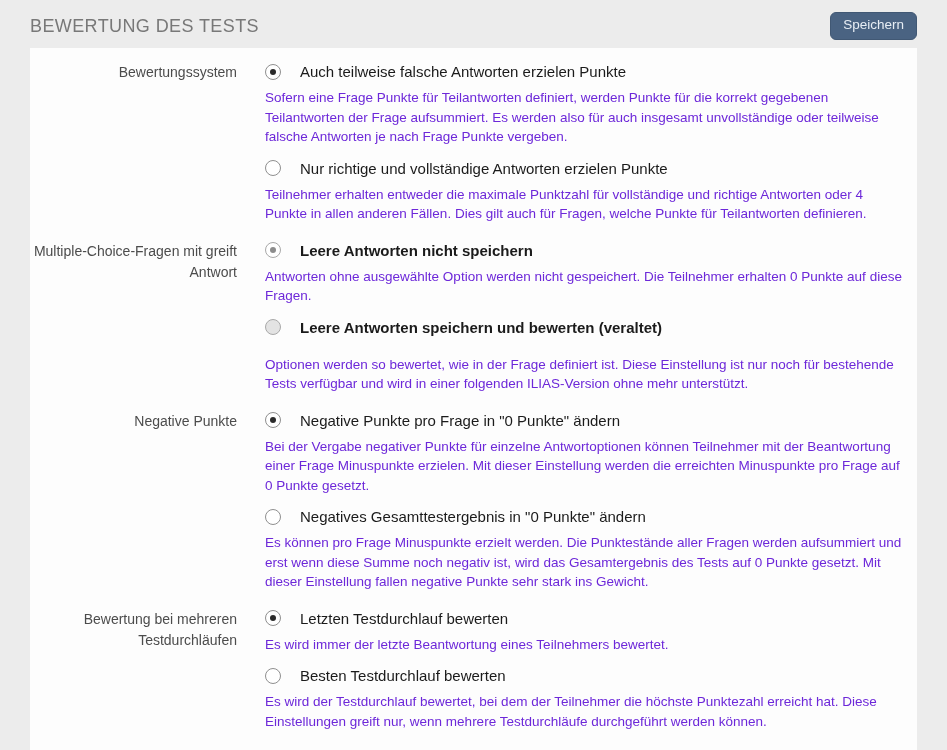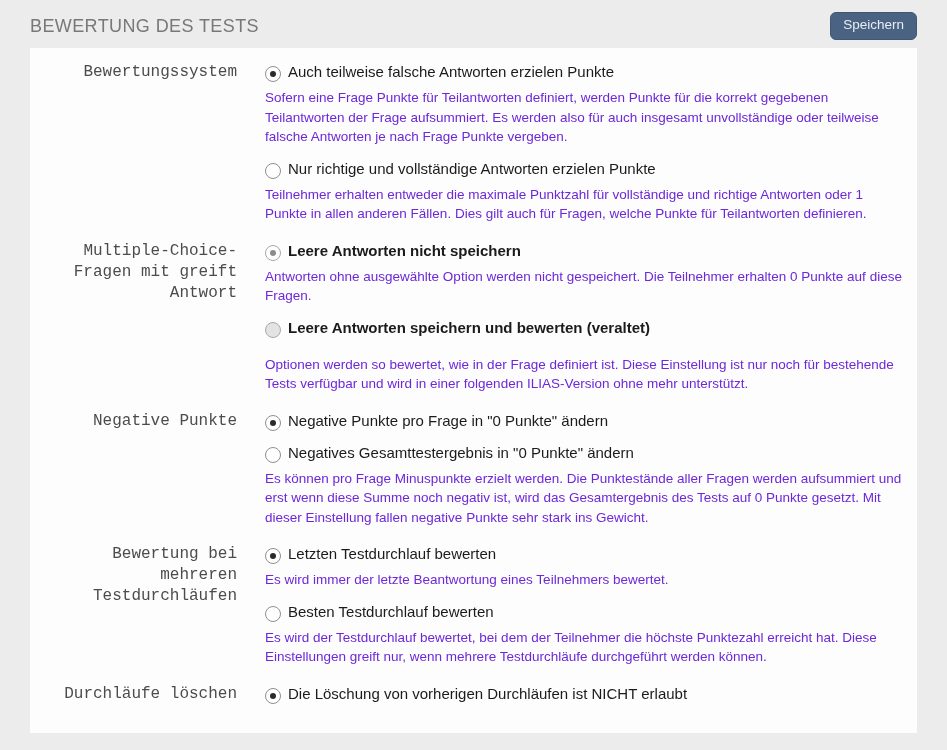--- a/index.html
+++ b/index.html
@@ -44,39 +44,39 @@
     min-height: 685px;
   }
 
   
   .form-row { display: flex; margin-bottom: 16px; }
   .form-row:last-child { margin-bottom: 0; }
   .form-label {
     width: 207px;
     flex: 0 0 207px;
     text-align: right;
-    font-size: 16px;
+    font-size: 14px;
     color: #4c4c4c;
     line-height: 21px;
     padding-top: 1px;
-    font-family: Liberation Mono, monospace;
   }
   .form-content {
     margin-left: 28px;
     width: 642px;
     flex: 0 0 642px;
   }
 
   
   .option { margin-bottom: 11px; }
   .option:last-child { margin-bottom: 0; }
   .option-line {
     display: flex;
-    align-items: flex-end;
+    align-items: center;
     cursor: pointer;
+    gap: 12px;
   }
   .option-line.disabled { cursor: default; font-weight: bold; }
   .radio {
     width: 16px;
     height: 16px;
     flex: 0 0 16px;
     border: 1px solid #8f8f8f;
     border-radius: 50%;
     background: #ffffff;
     position: relative;
@@ -127,21 +127,21 @@
             <span class="radio checked"></span>
             <span class="option-label">Auch teilweise falsche Antworten erzielen Punkte</span>
           </div>
           <p class="desc">Sofern eine Frage Punkte für Teilantworten definiert, werden Punkte für die korrekt gegebenen Teilantworten der Frage aufsummiert. Es werden also für auch insgesamt unvollständige oder teilweise falsche Antworten je nach Frage Punkte vergeben.</p>
         </div>
         <div class="option">
           <div class="option-line">
             <span class="radio"></span>
             <span class="option-label">Nur richtige und vollständige Antworten erzielen Punkte</span>
           </div>
-          <p class="desc">Teilnehmer erhalten entweder die maximale Punktzahl für vollständige und richtige Antworten oder 1 Punkte in allen anderen Fällen. Dies gilt auch für Fragen, welche Punkte für Teilantworten definieren.</p>
+          <p class="desc">Teilnehmer erhalten entweder die maximale Punktzahl für vollständige und richtige Antworten oder 4 Punkte in allen anderen Fällen. Dies gilt auch für Fragen, welche Punkte für Teilantworten definieren.</p>
         </div>
       </div>
     </div>
 
     <div class="form-row">
       <div class="form-label">Multiple-Choice-Fragen mit greift Antwort</div>
       <div class="form-content">
         <div class="option">
           <div class="option-line disabled">
             <span class="radio checked disabled"></span>
@@ -160,20 +160,21 @@
     </div>
 
     <div class="form-row">
       <div class="form-label">Negative Punkte</div>
       <div class="form-content">
         <div class="option">
           <div class="option-line">
             <span class="radio checked"></span>
             <span class="option-label">Negative Punkte pro Frage in "0 Punkte" ändern</span>
           </div>
+          <p class="desc">Bei der Vergabe negativer Punkte für einzelne Antwortoptionen können Teilnehmer mit der Beantwortung einer Frage Minuspunkte erzielen. Mit dieser Einstellung werden die erreichten Minuspunkte pro Frage auf 0 Punkte gesetzt.</p>
         </div>
         <div class="option">
           <div class="option-line">
             <span class="radio"></span>
             <span class="option-label">Negatives Gesamttestergebnis in "0 Punkte" ändern</span>
           </div>
           <p class="desc">Es können pro Frage Minuspunkte erzielt werden. Die Punktestände aller Fragen werden aufsummiert und erst wenn diese Summe noch negativ ist, wird das Gesamtergebnis des Tests auf 0 Punkte gesetzt. Mit dieser Einstellung fallen negative Punkte sehr stark ins Gewicht.</p>
         </div>
       </div>
     </div>

